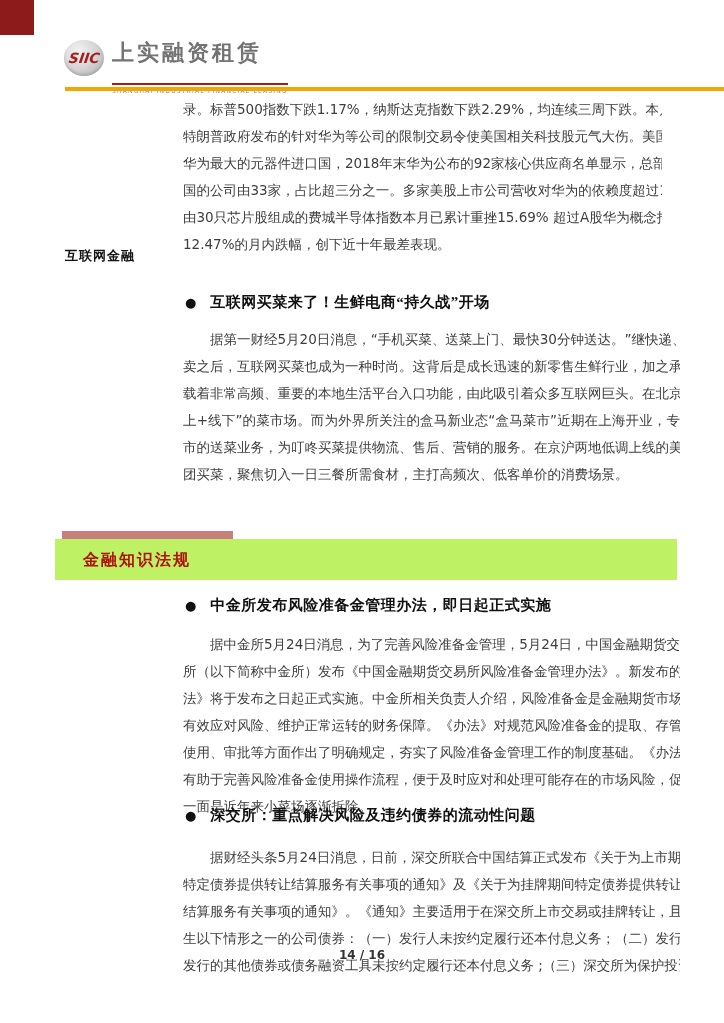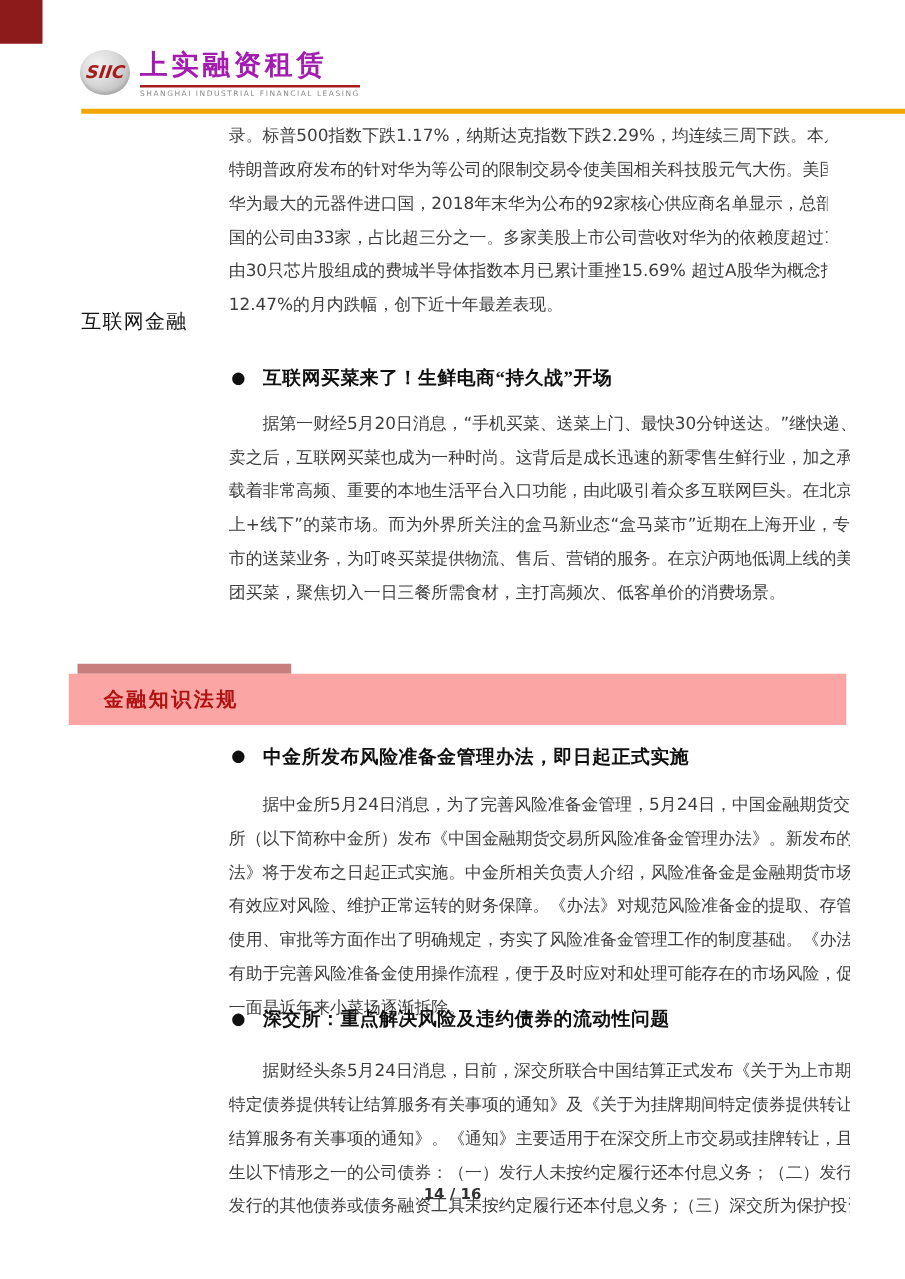--- a/index.html
+++ b/index.html
@@ -17,42 +17,42 @@
   
   .logo{position:absolute;left:64px;top:40px;display:flex;align-items:flex-start;}
   .logo-globe{
     width:40px;height:36px;border-radius:50%;
     background:radial-gradient(circle at 35% 30%,#f2f2f2 0%,#d8d8d8 45%,#adadad 100%);
     display:flex;align-items:center;justify-content:center;
     box-shadow:inset 0 -2px 3px rgba(0,0,0,.15);
   }
   .logo-mark{font-style:italic;font-weight:bold;font-size:14px;color:#A61C1C;transform:skewX(-8deg);letter-spacing:0;}
   .logo-text{margin-left:8px;}
-  .logo-name{font-size:22px;font-weight:bold;color:#a21caf;letter-spacing:3px;line-height:26px;border-bottom:2px solid #A61C1C;padding-bottom:2px;}
+  .logo-name{font-size:22px;font-weight:bold;color:#737373;letter-spacing:3px;line-height:26px;border-bottom:2px solid #A61C1C;padding-bottom:17px;}
   .logo-sub{font-size:6px;color:#8a8a8a;letter-spacing:1.2px;margin-top:2px;white-space:nowrap;}
   
   .para{position:absolute;color:#3D3D3D;font-size:13.5px;}
   .para .bodyline{height:27px;line-height:27px;white-space:nowrap;text-align:justify;text-align-last:justify;overflow:hidden;}
   .para .bodyline.end{text-align-last:left;}
   .para .bodyline.indent{text-indent:2em;}
   .intro{left:183px;top:96px;width:479px;}
   .art1-body{left:183px;top:326px;width:497px;}
   .art2-body{left:183px;top:631px;width:497px;}
   .art3-body{left:183px;top:844px;width:497px;}
   
-  .section-heading{position:absolute;left:65px;top:247px;font-size:16px;font-weight:normal;color:#141414;letter-spacing:1px;}
+  .section-heading{position:absolute;left:65px;top:247px;font-size:13px;font-weight:bold;color:#141414;letter-spacing:1px;}
   .headline{position:absolute;left:185px;display:flex;align-items:center;font-size:15px;font-weight:bold;color:#111;}
   .headline .bullet{font-size:13px;margin-right:14px;line-height:1;}
   .headline .headline-text{letter-spacing:0.5px;font-family:Liberation Serif, serif;}
   .hl1{top:293px;}
   .hl2{top:596px;}
   .hl3{top:806px;}
   
   .banner-strip{position:absolute;left:62px;top:531px;width:171px;height:8px;background:#C87E7C;}
-  .banner{position:absolute;left:55px;top:539px;width:622px;height:41px;background:#fca5a5;}
+  .banner{position:absolute;left:55px;top:539px;width:622px;height:41px;background:#bef264;}
   .banner-label{font-size:16px;font-weight:bold;color:#B01212;line-height:41px;padding-left:28px;letter-spacing:2px;}
   
   .footer{position:absolute;left:0;top:948px;width:100%;text-align:center;font-size:12px;font-weight:600;color:#333;}
 </style>
 </head>
 <body>
 
 <div class="page">
 
   <div class="corner-red"></div>

